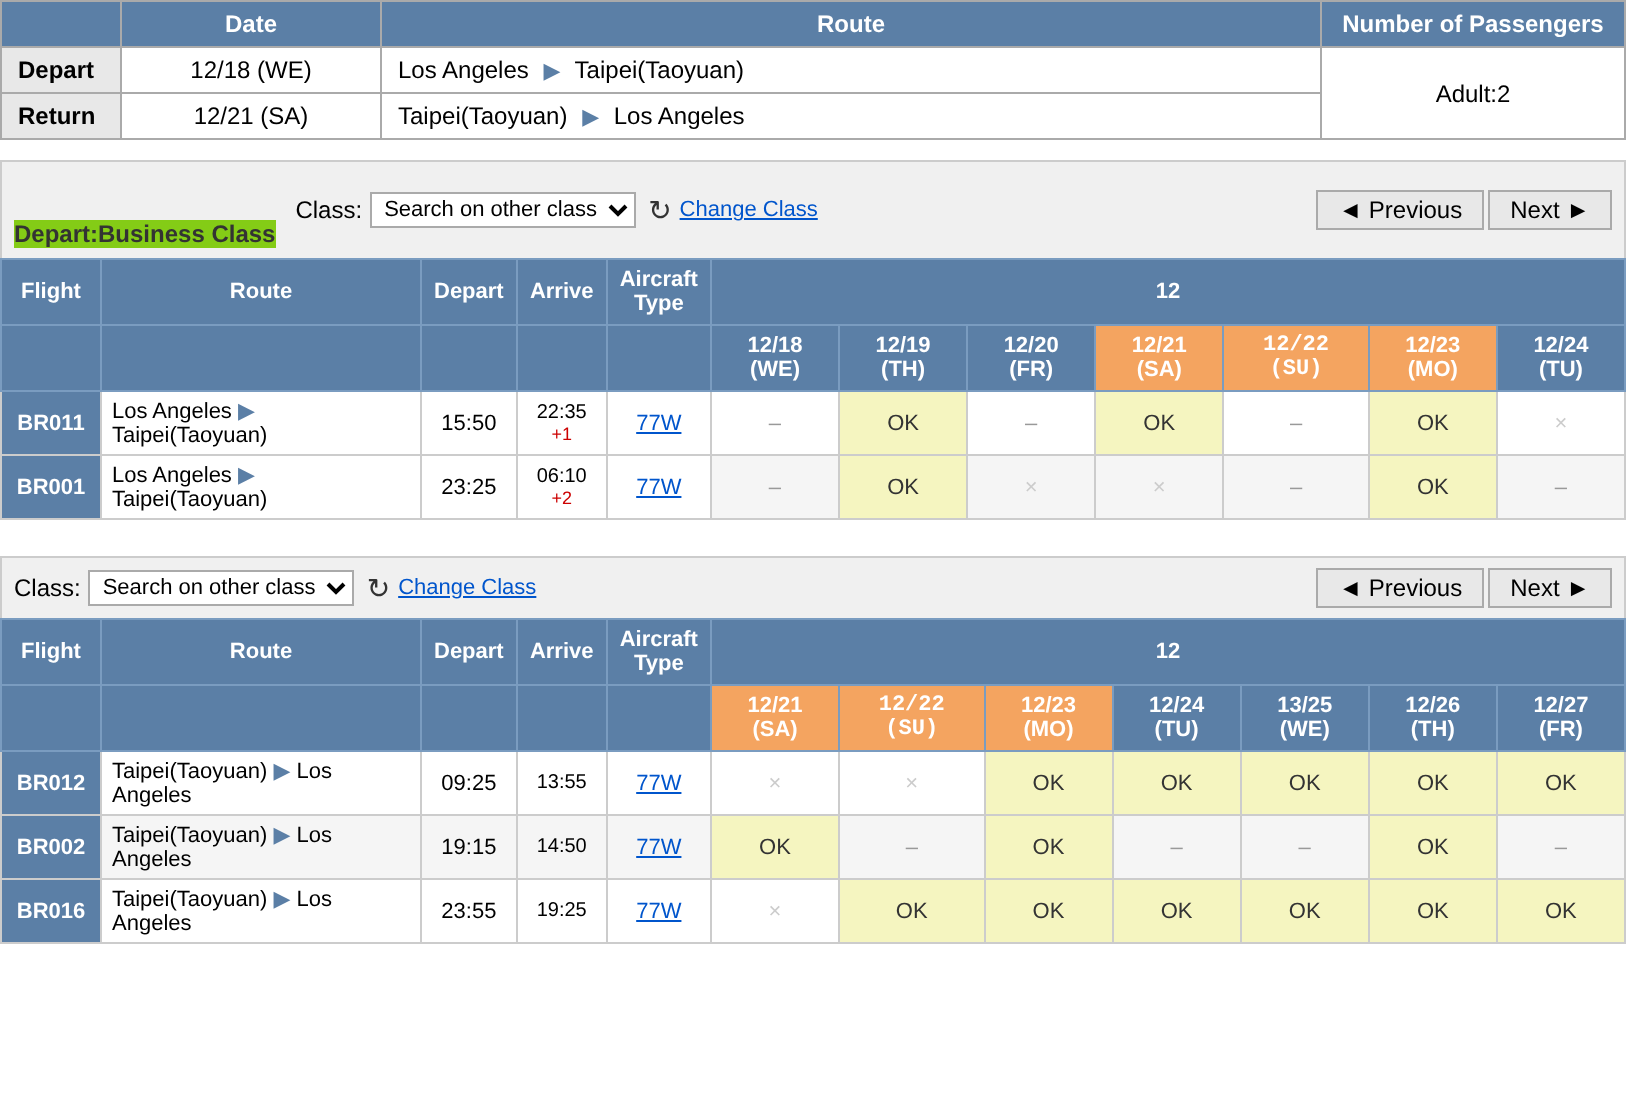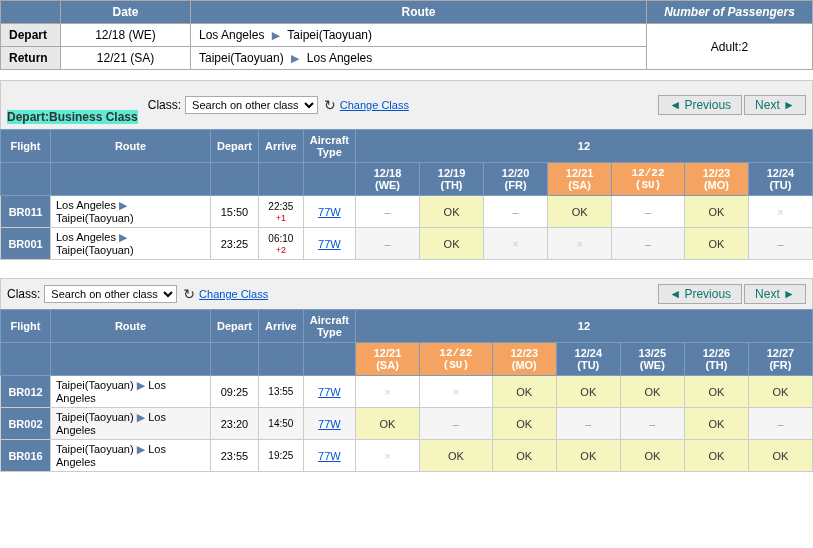--- a/index.html
+++ b/index.html
@@ -14,51 +14,51 @@
     .arrow { color: #5b7fa6; font-size: 11px; margin: 0 4px; }
 
     
     .section-controls { display: flex; align-items: center; padding: 5px 6px; background: #f0f0f0; border: 1px solid #ccc; border-bottom: none; margin-top: 10px; }
     .section-title { font-weight: bold; color: #333; margin-right: 10px; font-size: 12px; }
     .class-label { margin-right: 4px; font-size: 12px; }
     .class-select { font-size: 11px; padding: 1px 2px; border: 1px solid #aaa; background: #fff; }
     .refresh-btn { margin-left: 6px; cursor: pointer; color: #333; background: none; border: none; font-size: 14px; }
     .change-class-btn { margin-left: 4px; background: none; border: none; color: #0055cc; cursor: pointer; font-size: 11px; text-decoration: underline; }
     .nav-buttons { margin-left: auto; display: flex; gap: 2px; }
-    .nav-btn { background: #e8e8e8; border: 1px solid #aaa; padding: 2px 10px; cursor: pointer; font-size: 12px; color: #0f766e; }
+    .nav-btn { background: #e8e8e8; border: 1px solid #aaa; padding: 2px 10px; cursor: pointer; font-size: 12px; color: #000000; }
 
     
     .flight-table { width: 100%; border-collapse: collapse; border: 1px solid #0c4a6e; margin-bottom: 18px; }
     .flight-table th { background: #5b7fa6; color: #fff; padding: 4px 6px; text-align: center; border: 1px solid #7a9cc0; font-size: 11px; }
     .flight-table td { padding: 3px 5px; text-align: center; border: 1px solid #ccc; font-size: 11px; }
     .flight-table tr:nth-child(even) td { background: #f5f5f5; }
 
     
     .date-sa { background: #f4a460 !important; color: #fff; }
     .date-su { background: #f4a460 !important; color: #fff; font-family: Liberation Mono, monospace; }
     .date-mo { background: #f4a460 !important; color: #fff; }
 
     .link-blue { color: #0055cc; text-decoration: underline; cursor: pointer; }
 
-    .depart-label { background: #5eead4; font-weight: bold; margin-top: 24px; }
+    .depart-label { background: #84cc16; font-weight: bold; margin-top: 24px; }
     .return-label { background: #c8d8e8; font-weight: bold; }
 
     
     .num-col-header { background: #5b7fa6; color: #fff; text-align: center; font-size: 12px; }
   </style>
 </head>
 <body>
 
 <table class="summary-table">
   <thead>
     <tr>
       <th style="width:60px;"></th>
       <th style="width:130px;">Date</th>
       <th>Route</th>
-      <th style="width:166px;font-style:italic;">Number of Passengers</th>
+      <th style="width:152px;">Number of Passengers</th>
     </tr>
   </thead>
   <tbody>
     <tr>
       <td class="label-cell">Depart</td>
       <td>12/18 (WE)</td>
       <td class="route-cell">
         Los Angeles <span class="arrow">▶</span> Taipei(Taoyuan)
       </td>
       <td rowspan="2">Adult:2</td>
@@ -255,21 +255,21 @@
         <td style="background:#f5f5c0;color:#333;">OK</td>
         <td style="background:#f5f5c0;color:#333;">OK</td>
         <td style="background:#f5f5c0;color:#333;">OK</td>
         <td style="background:#f5f5c0;color:#333;">OK</td>
     </tr>
       <tr>
       <td style="background:#5b7fa6;color:#fff;font-weight:bold;">BR002</td>
       <td style="text-align:left;background:#f5f5f5">
         Taipei(Taoyuan) <span style="color:#5b7fa6;font-size:11px;">▶</span> Los Angeles
       </td>
-      <td style="background:#f5f5f5">23:20</td>
+      <td style="background:#f5f5f5">19:15</td>
       <td style="background:#f5f5f5;font-size:10px;">
         14:50
       </td>
       <td style="background:#f5f5f5">
         <a class="link-blue">77W</a>
       </td>
       <td style="color: rgb(51, 51, 51); background: rgb(245, 245, 192);">OK</td>
         <td style="color:#999;background:#f5f5f5">–</td>
         <td style="color: rgb(51, 51, 51); background: rgb(245, 245, 192);">OK</td>
         <td style="color:#999;background:#f5f5f5">–</td>

